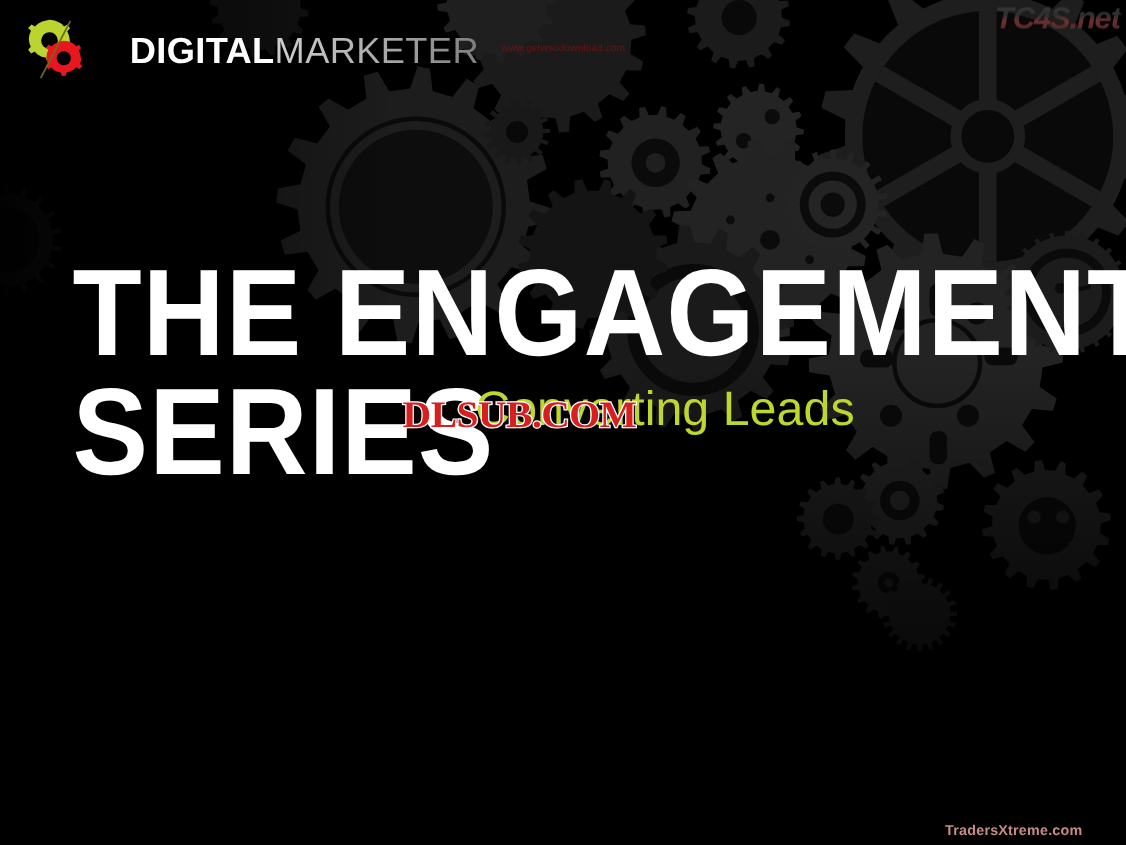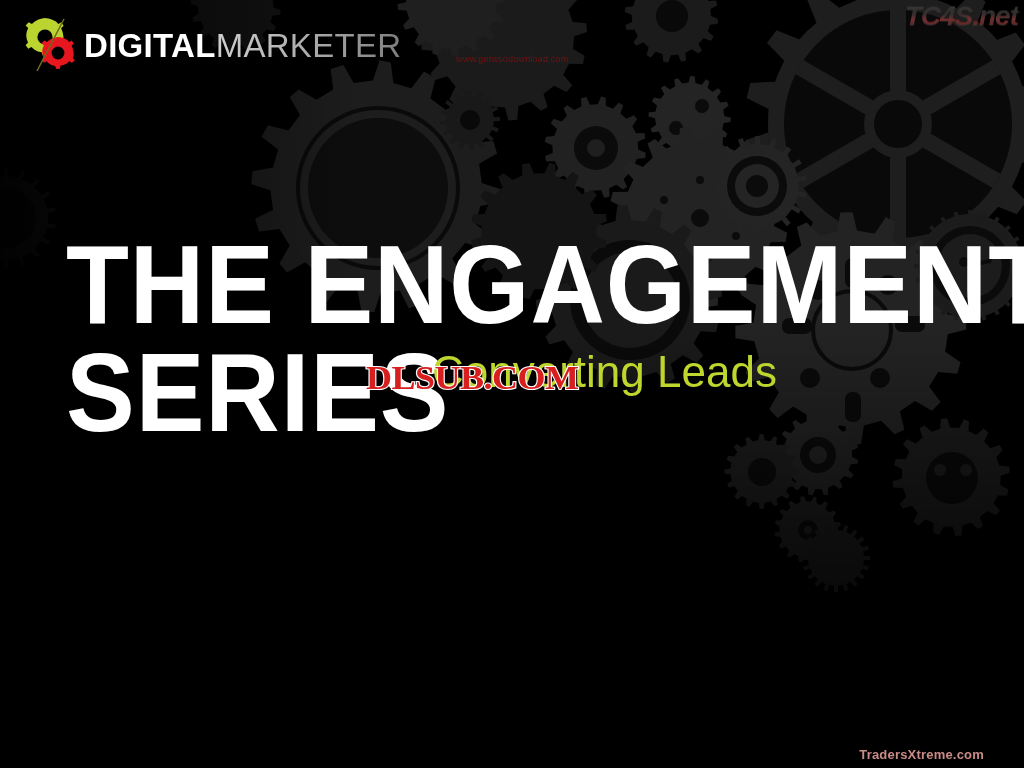--- a/index.html
+++ b/index.html
@@ -31,20 +31,21 @@
   #gear-bg svg { display: block; }
 
   
   #logo {
     position: absolute;
     left: 24px;
     top: 16px;
     display: flex;
     align-items: center;
     height: 58px;
+    gap: 34px;
   }
   #logo-mark {
     position: relative;
     width: 56px;
     height: 56px;
     flex: 0 0 56px;
   }
   #logo-mark svg { display: block; }
   #logo-wordmark {
     margin-left: 4px;
@@ -64,21 +65,21 @@
     -webkit-background-clip: text;
     background-clip: text;
     -webkit-text-fill-color: transparent;
     color: transparent;
   }
 
   
   #wm-top-center {
     position: absolute;
     left: 456px;
-    top: 54px;
+    top: 38px;
     font-size: 9px;
     color: #6e1414;
     letter-spacing: 0.2px;
     white-space: nowrap;
   }
 
   #wm-top-right {
     position: absolute;
     right: 6px;
     top: 2px;

